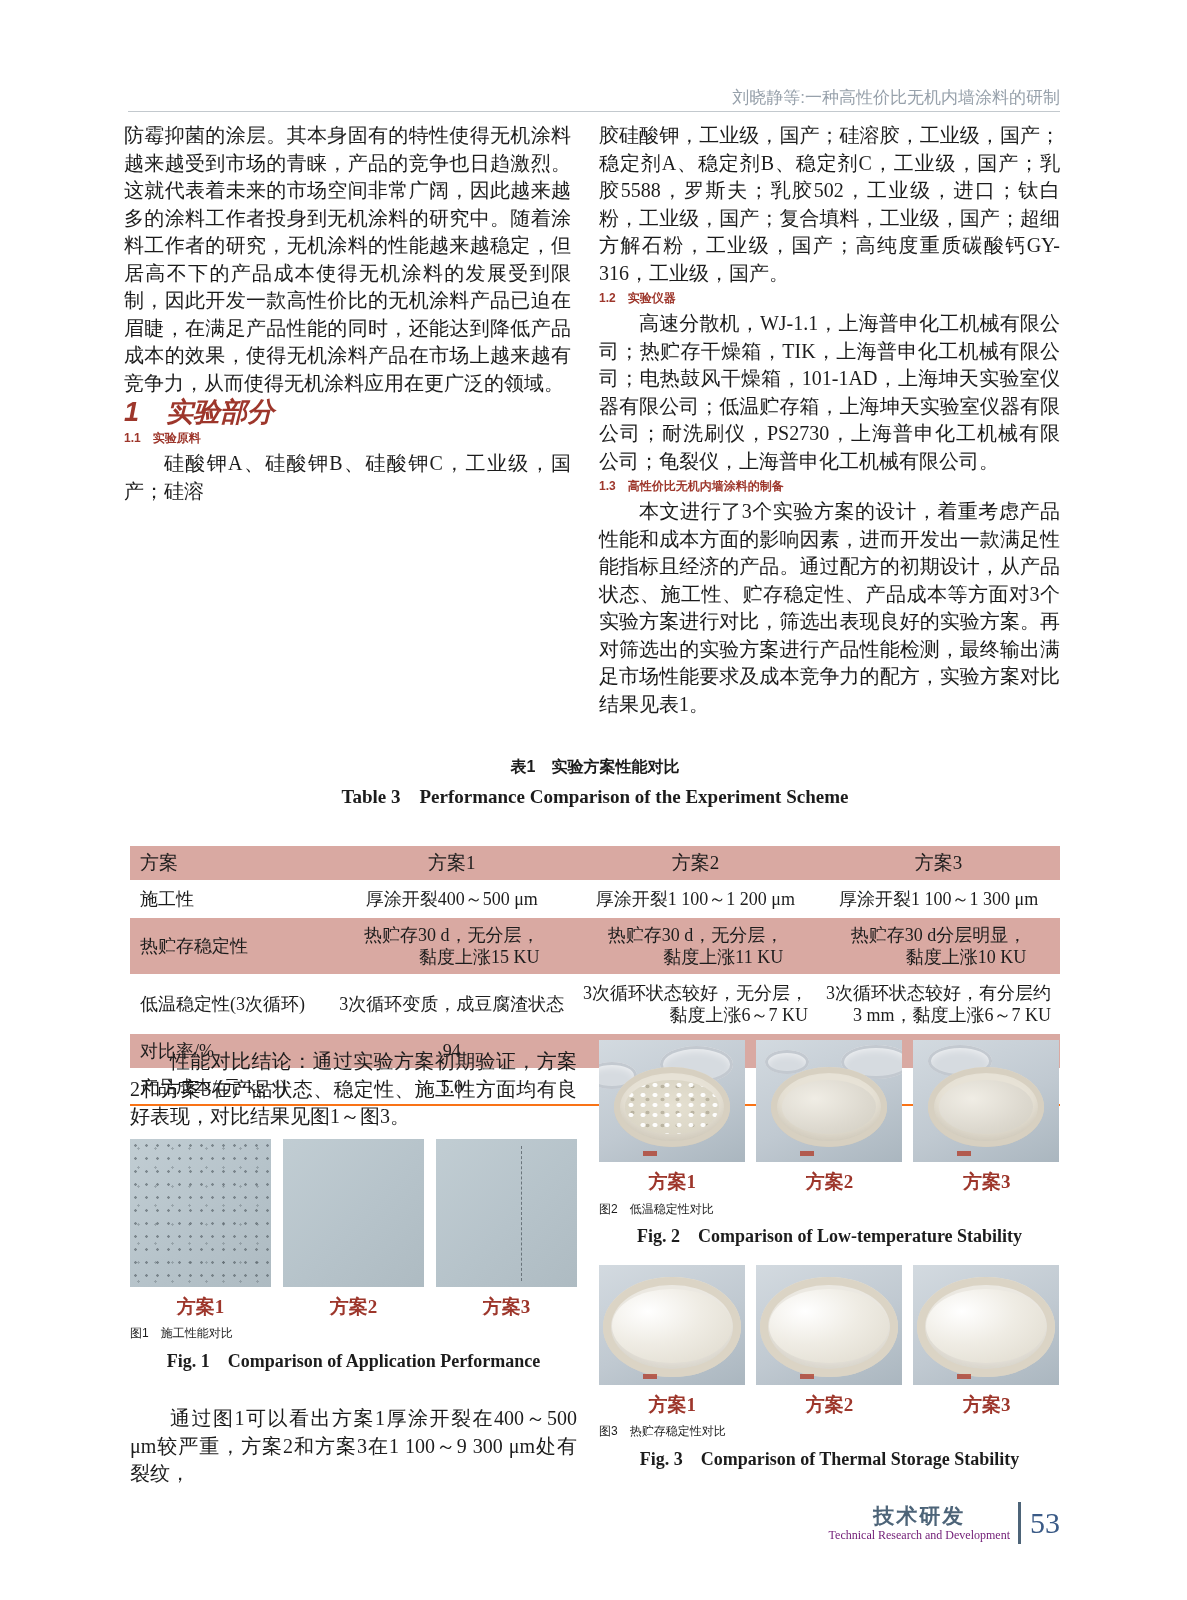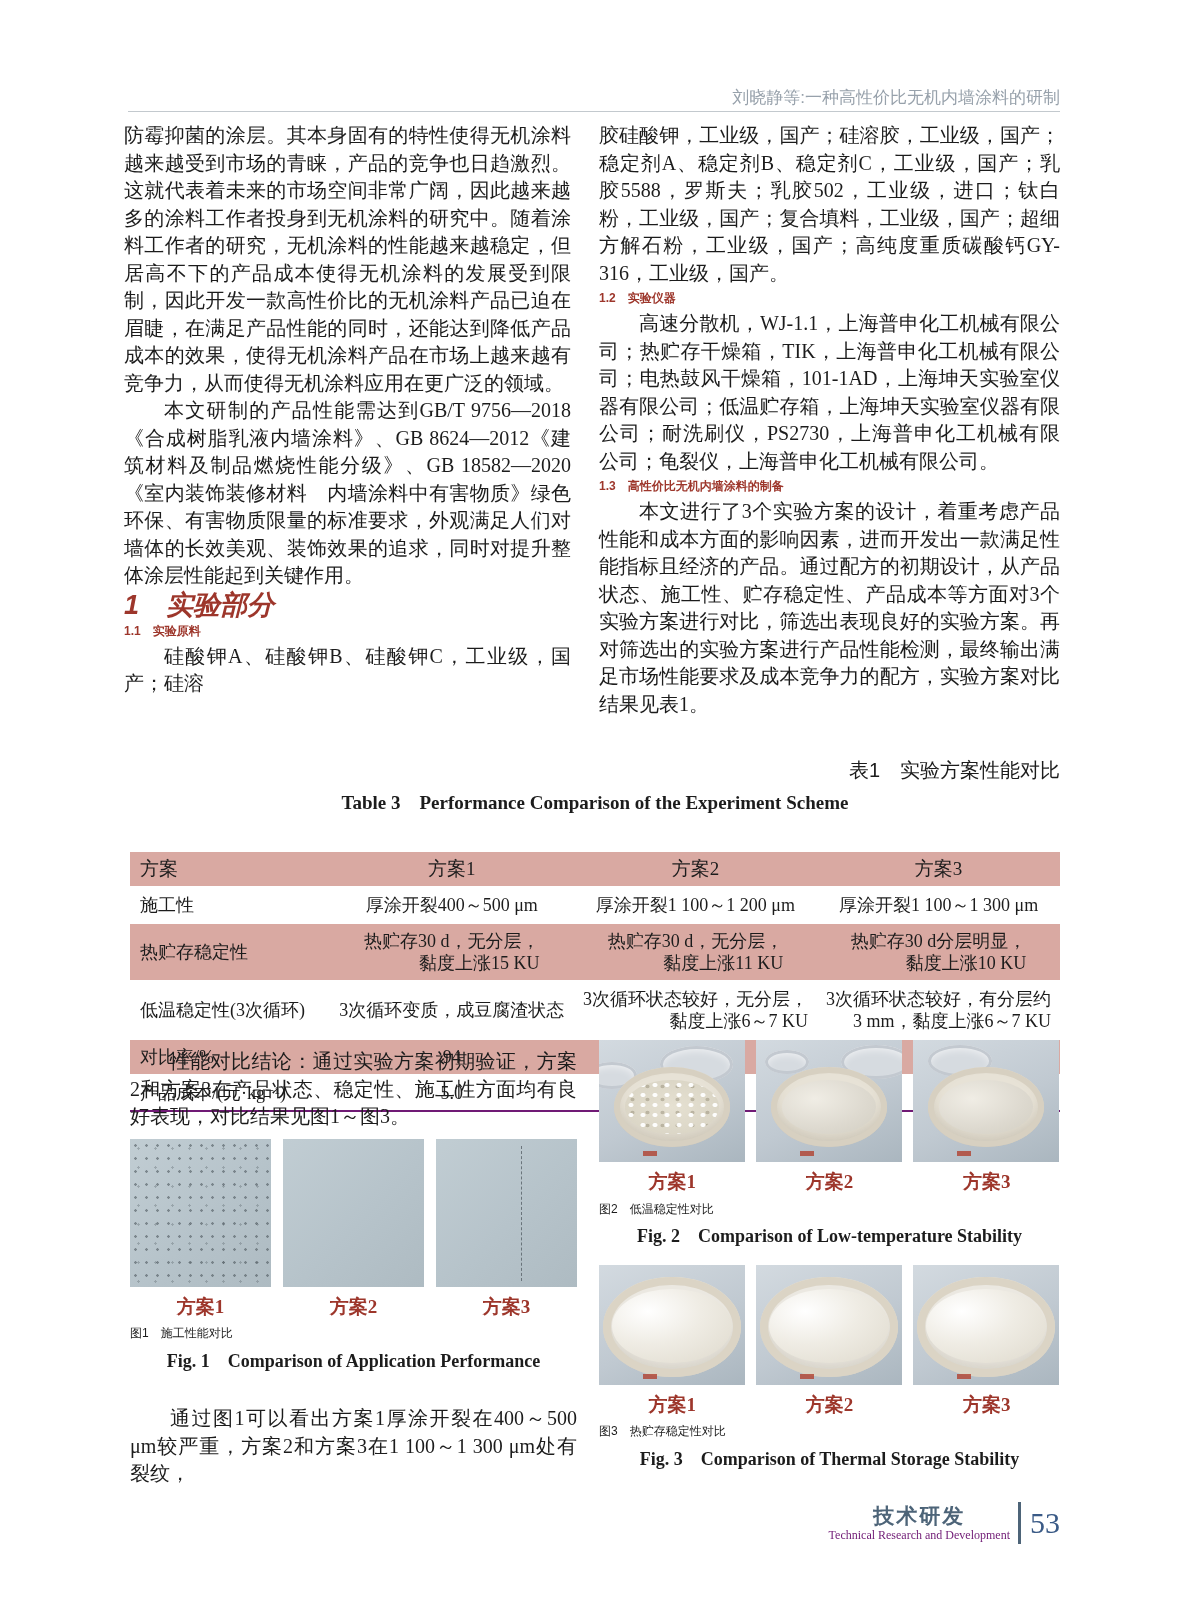--- a/index.html
+++ b/index.html
@@ -18,24 +18,24 @@
   .col p{margin:0;}
   .indent{text-indent:2em;}
 
   .h1{font-family:"Liberation Sans","DejaVu Sans",sans-serif;font-weight:bold;
       font-size:27px;line-height:30px;margin:22px 0 10px 0;text-indent:0;font-style:italic;}
   .h2{font-family:"Liberation Sans","DejaVu Sans",sans-serif;font-weight:bold;
       font-size:12px;line-height:23px;margin:9px 0 7px 0;text-indent:0;}
 
   
   .table-block{position:absolute;left:130px;top:757px;width:930px;}
-  .tbl-title-cn{text-align:right;font-family:"Liberation Sans","DejaVu Sans",sans-serif;
-      font-weight:normal;font-size:20px;margin:0 0 6px 0;}
+  .tbl-title-cn{text-align:center;font-family:"Liberation Sans","DejaVu Sans",sans-serif;
+      font-weight:bold;font-size:16px;margin:0 0 6px 0;}
   .tbl-title-en{text-align:center;font-weight:bold;font-size:19px;margin:0 0 9px 0;}
-  .ptable{width:100%;border-bottom:2px solid #701a75;margin-top:36px;}
+  .ptable{width:100%;border-bottom:2px solid #f97316;margin-top:36px;}
   .trow{display:grid;grid-template-columns:21.5% 26.2% 26.2% 26.1%;margin-top:2px;}
   .trow:first-child{margin-top:0;}
   .trow.shade{background:#d9a9a2;}
   .tcell{display:flex;align-items:center;justify-content:center;text-align:center;
       font-size:18px;line-height:22px;padding:3px 4px;white-space:pre-line;}
   .tcell.lab{justify-content:flex-start;text-align:left;padding-left:10px;}
   .trow.hdr .tcell{font-size:19px;}
   .r-s{min-height:28px;}
   .r-m{min-height:50px;text-align:right;}
 
@@ -96,21 +96,20 @@
 </head>
 <body>
 
 <div class="page">
 
   <div class="running-head">刘晓静等:一种高性价比无机内墙涂料的研制</div>
   <div class="head-rule"></div>
 
   <div class="col col-left-top">
     <p>防霉抑菌的涂层。其本身固有的特性使得无机涂料越来越受到市场的青睐，产品的竞争也日趋激烈。这就代表着未来的市场空间非常广阔，因此越来越多的涂料工作者投身到无机涂料的研究中。随着涂料工作者的研究，无机涂料的性能越来越稳定，但居高不下的产品成本使得无机涂料的发展受到限制，因此开发一款高性价比的无机涂料产品已迫在眉睫，在满足产品性能的同时，还能达到降低产品成本的效果，使得无机涂料产品在市场上越来越有竞争力，从而使得无机涂料应用在更广泛的领域。</p>
-    <p class="indent">本文研制的产品性能需达到GB/T 9756—2018《合成树脂乳液内墙涂料》、GB 8624—2012《建筑材料及制品燃烧性能分级》、GB 18582—2020《室内装饰装修材料　内墙涂料中有害物质》绿色环保、有害物质限量的标准要求，外观满足人们对墙体的长效美观、装饰效果的追求，同时对提升整体涂层性能起到关键作用。</p>
     <p class="h1" style="color:#9d362b">1　实验部分</p>
     <p class="h2" style="color:#9d362b">1.1　实验原料</p>
     <p class="indent">硅酸钾A、硅酸钾B、硅酸钾C，工业级，国产；硅溶</p>
   </div>
 
   <div class="col col-right-top">
     <p>胶硅酸钾，工业级，国产；硅溶胶，工业级，国产；稳定剂A、稳定剂B、稳定剂C，工业级，国产；乳胶5588，罗斯夫；乳胶502，工业级，进口；钛白粉，工业级，国产；复合填料，工业级，国产；超细方解石粉，工业级，国产；高纯度重质碳酸钙GY-316，工业级，国产。</p>
     <p class="h2" style="color:#9d362b">1.2　实验仪器</p>
     <p class="indent">高速分散机，WJ-1.1，上海普申化工机械有限公司；热贮存干燥箱，TIK，上海普申化工机械有限公司；电热鼓风干燥箱，101-1AD，上海坤天实验室仪器有限公司；低温贮存箱，上海坤天实验室仪器有限公司；耐洗刷仪，PS2730，上海普申化工机械有限公司；龟裂仪，上海普申化工机械有限公司。</p>
     <p class="h2" style="color:#9d362b">1.3　高性价比无机内墙涂料的制备</p>
@@ -174,21 +173,21 @@
       <div class="panel cracked"></div>
     </div>
     <div class="fig-labels">
       <div class="fig-label" style="color:#9d362b">方案1</div>
       <div class="fig-label" style="color:#9d362b">方案2</div>
       <div class="fig-label" style="color:#9d362b">方案3</div>
     </div>
     <p class="cap-cn">图1　施工性能对比</p>
     <p class="cap-en">Fig. 1　Comparison of Application Performance</p>
 
-    <p class="indent" style="margin-top:30px">通过图1可以看出方案1厚涂开裂在400～500 μm较严重，方案2和方案3在1 100～1 300 μm处有裂纹，</p>
+    <p class="indent" style="margin-top:30px">通过图1可以看出方案1厚涂开裂在400～500 μm较严重，方案2和方案3在1 100～9 300 μm处有裂纹，</p>
   </div>
 
   <div class="col col-right-bottom">
 
     <div class="fig-row" style="margin-top:0;gap:11px">
       <div class="photo ph2">
         <div class="lid" style="width:50%;height:30%;top:5%;right:8%"></div>
         <div class="lid" style="width:34%;height:22%;top:18%;left:-8%"></div>
         <div class="bucket b2"></div>
         <div class="surface s2 curdled"></div>

